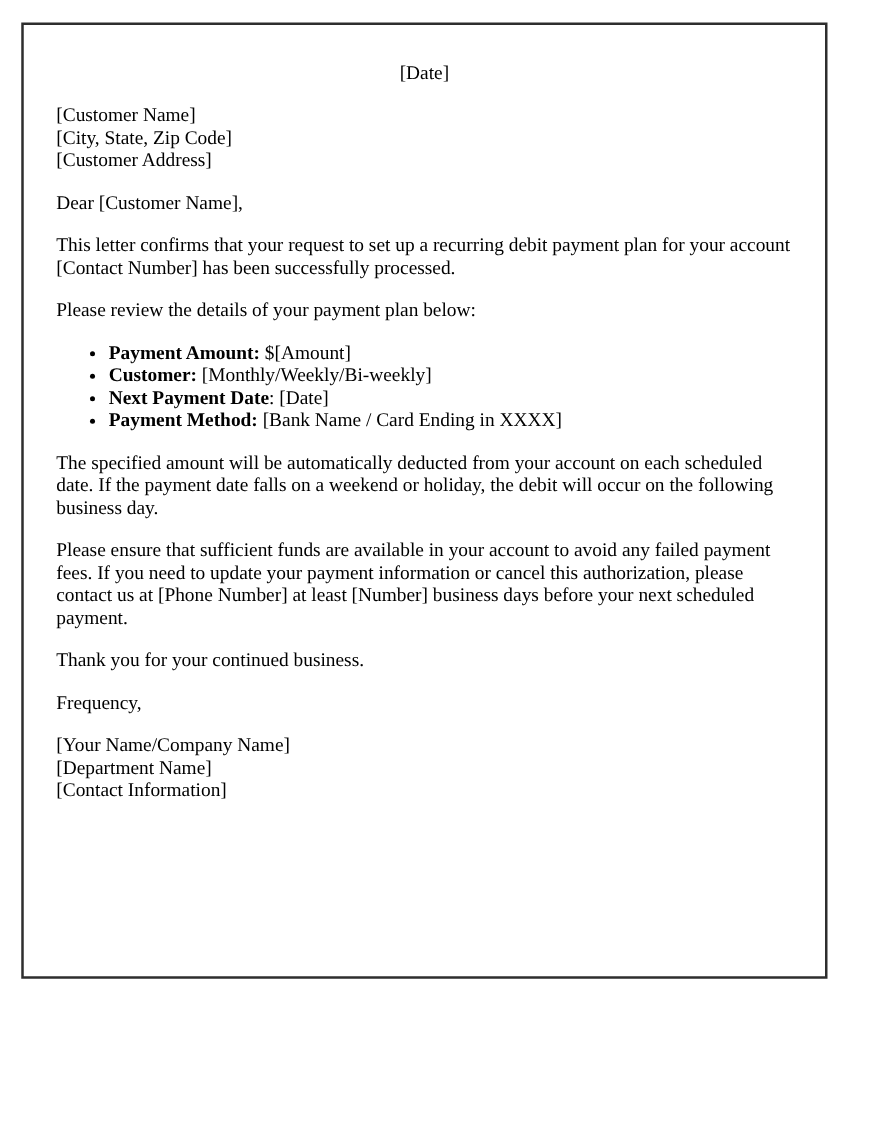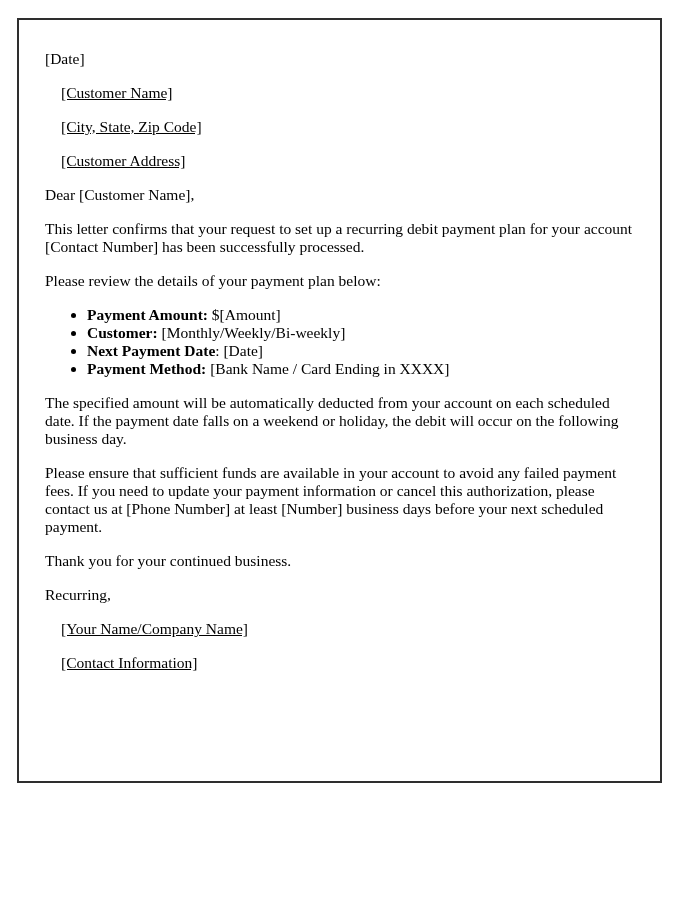--- a/index.html
+++ b/index.html
@@ -27,25 +27,25 @@
     overflow: hidden;
   }
   .letter-page p,
   .letter-page ul {
     margin: 16px 0;
     font-size: 15.5px;
     line-height: 18px;
   }
   .letter-page p.first {
     margin-top: 0;
+    text-align: center;
   }
   .address-block p,
   .signature-block p {
-    margin: 16px;
-    text-decoration: underline;
+    margin: 0;
   }
   .block-gap {
     margin: 16px 0;
   }
   .subject {
     font-weight: bold;
   }
   ul.details-list {
     padding-left: 42px;
     list-style: disc outside;
@@ -85,20 +85,21 @@
     <li><span class="detail-label">Next Payment Date</span><span>: [Date]</span></li>
     <li><span class="detail-label">Payment Method:</span><span> [Bank Name / Card Ending in XXXX]</span></li>
   </ul>
 
   <p>The specified amount will be automatically deducted from your account on each scheduled date. If the payment date falls on a weekend or holiday, the debit will occur on the following business day.</p>
 
   <p>Please ensure that sufficient funds are available in your account to avoid any failed payment fees. If you need to update your payment information or cancel this authorization, please contact us at [Phone Number] at least [Number] business days before your next scheduled payment.</p>
 
   <p>Thank you for your continued business.</p>
 
-  <p>Recurring,</p>
+  <p>Frequency,</p>
 
   <div class="signature-block block-gap">
     <p>[Your Name/Company Name]</p>
+    <p>[Department Name]</p>
     <p>[Contact Information]</p>
   </div>
 
 </div>
 
 </body></html>

